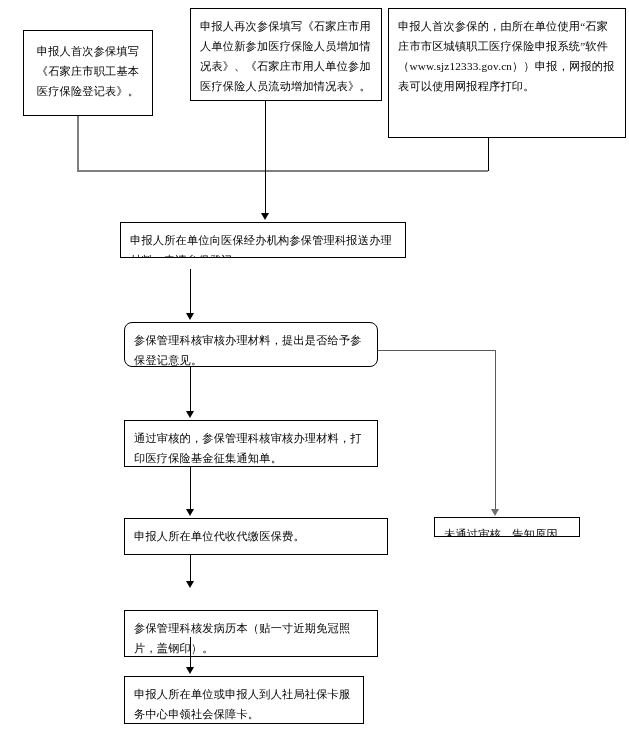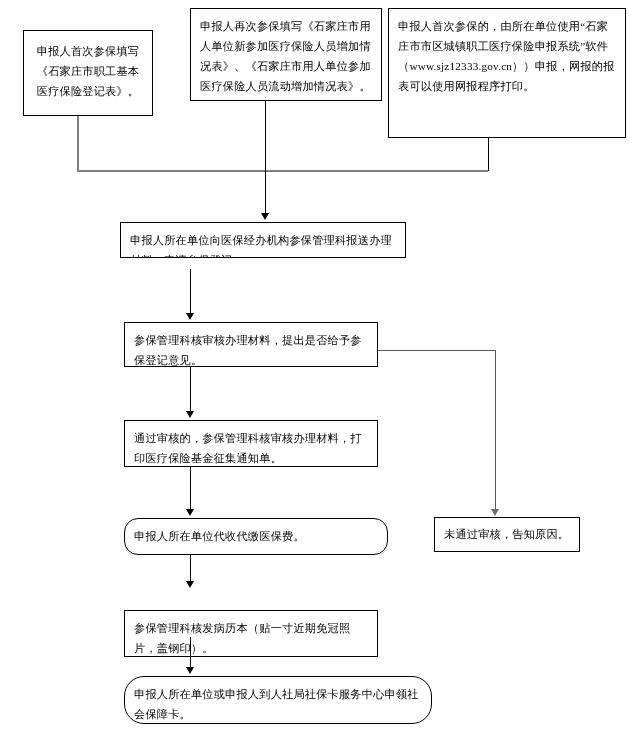--- a/index.html
+++ b/index.html
@@ -25,28 +25,28 @@
   }
   .node .txt{display:block;}
 
   
   #n1{left:23px;  top:30px;  width:130px; height:86px;  padding-top:10px;text-align:center;}
   #n2{left:190px; top:8px;   width:192px; height:93px;}
   #n3{left:388px; top:8px;   width:238px; height:130px;}
 
   
   #n4{left:120px; top:222px; width:286px; height:36px;}
-  #n5{left:124px; top:322px; width:254px; height:45px;}
+  #n5{left:124px; top:322px; width:254px; height:45px;border-radius:8px;}
   #n6{left:124px; top:420px; width:254px; height:47px;}
-  #n7{left:124px; top:518px; width:264px; height:37px;border-radius:14px;}
+  #n7{left:124px; top:518px; width:264px; height:37px;}
   #n8{left:124px; top:610px; width:254px; height:47px;}
-  #n9{left:124px; top:676px; width:308px; height:48px;border-radius:20px;}
+  #n9{left:124px; top:676px; width:240px; height:48px;}
 
   
-  #nr{left:434px; top:517px; width:146px; height:35px; padding-top:6px;}
+  #nr{left:434px; top:517px; width:146px; height:20px; padding-top:6px;}
 
   
   .ln{position:absolute;background:#000;}
   .vline{width:1px;}
   .hline{height:1px;}
   .vline.g{width:2px;background:#7f7f7f;}
   .hline.g{height:2px;background:#7f7f7f;}
 
   .arrowhead{
     position:absolute;width:0;height:0;

